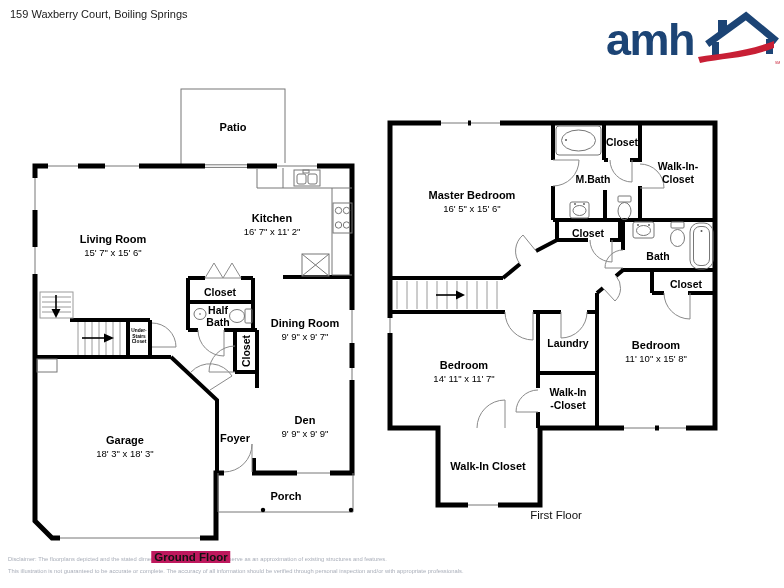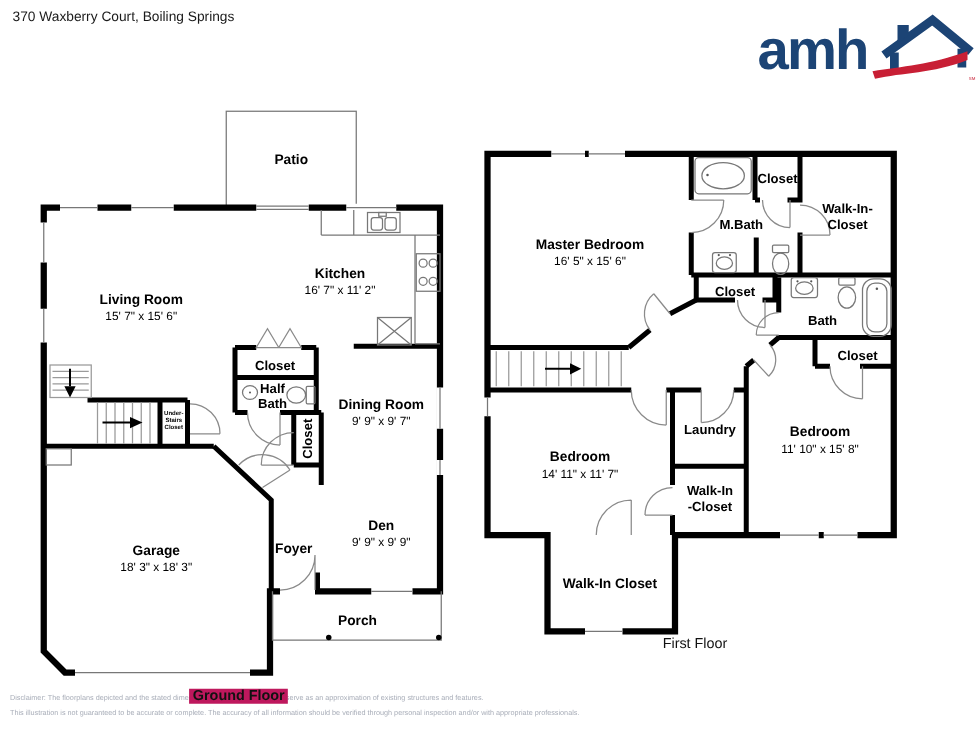--- a/index.html
+++ b/index.html
@@ -28,21 +28,21 @@
   .arc{stroke:#8a8a8a;stroke-width:1;fill:none;}
   .dd{stroke:#8a8a8a;stroke-width:1;fill:#fff;}
   .win{fill:#fff;}
   .winl{stroke:#777;stroke-width:1;}
 </style>
 </head>
 <body>
 
 <div class="page">
 
-  <div class="address">370 Waxberry Court, Boiling Springs</div>
+  <div class="address">159 Waxberry Court, Boiling Springs</div>
 
   <svg class="logo" viewBox="0 0 178 58">
     <text x="0" y="47" style="font-size:45px;font-weight:700;fill:#1c4475;letter-spacing:-1.5px;">amh</text>
     <g>
       <path d="M104,34 L140,8 L168,31" stroke="#1c4475" stroke-width="7" fill="none" stroke-linecap="square"></path>
       <path d="M112,27 L112,12 L121,12 L121,20 Z" fill="#1c4475"></path>
       <rect x="106" y="34" width="7" height="17" fill="#1c4475"></rect>
       <rect x="160" y="31" width="7" height="15" fill="#1c4475"></rect>
     </g>
     <path d="M92,49 C116,45 138,44 168,33 L168,40 C140,51 116,50 94,55 Z" fill="#c81f35"></path>

